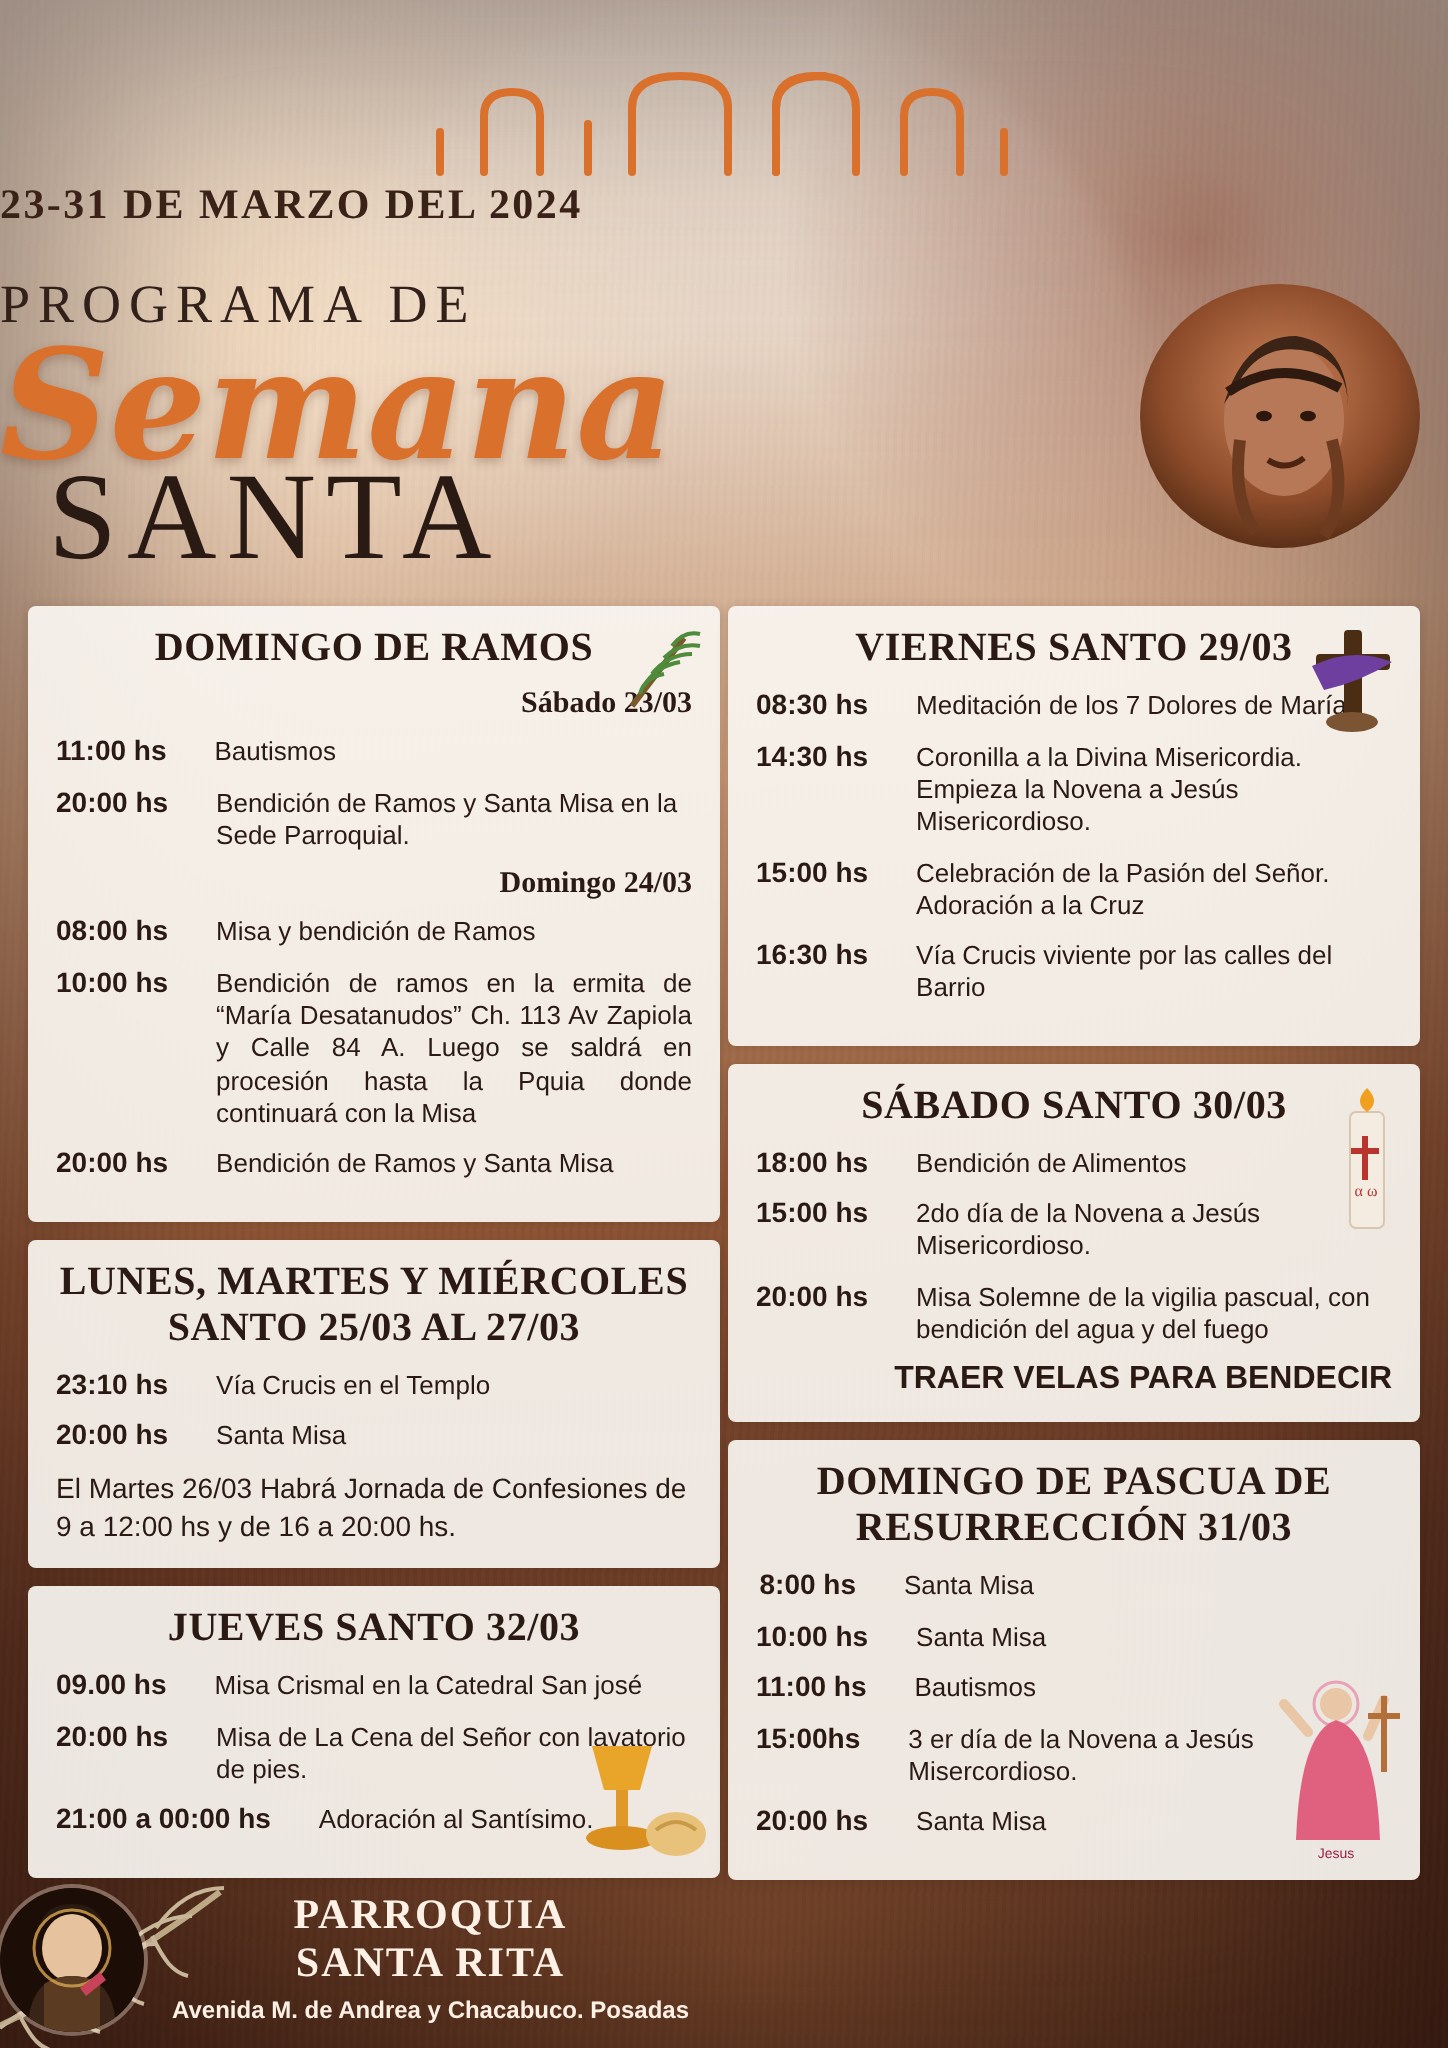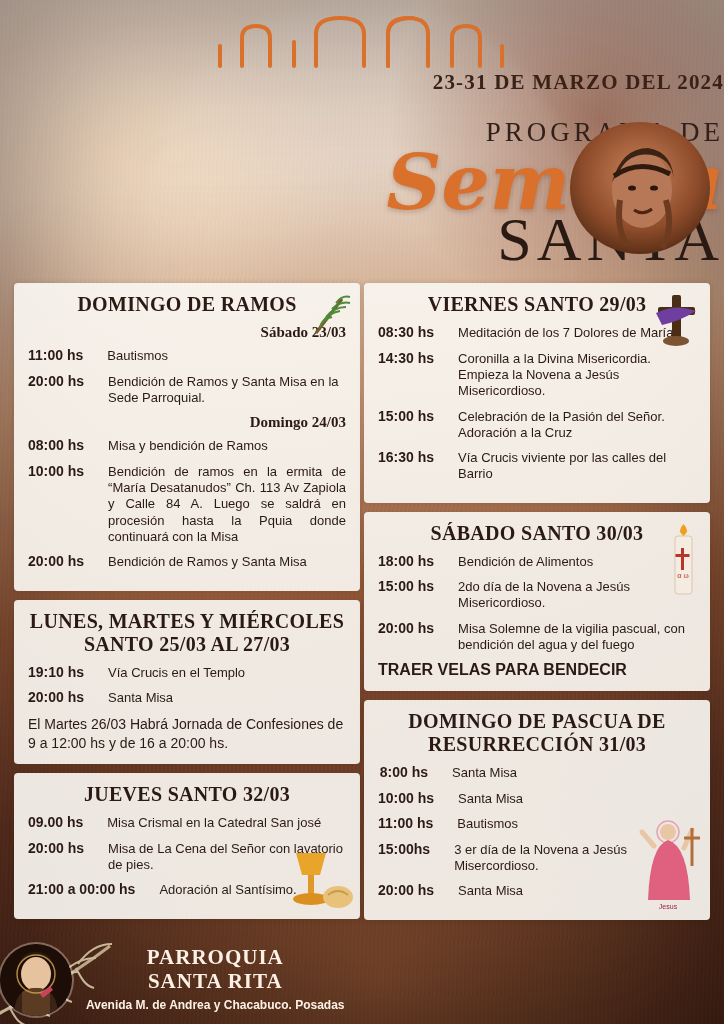--- a/index.html
+++ b/index.html
@@ -40,22 +40,23 @@
     box-shadow: inset 0 0 160px 30px rgba(40,18,10,0.45);
   }
   
   .palm-leaf {
     position: absolute; left: -10px; bottom: 0px; width: 180px; height: 140px;
     pointer-events: none; opacity: .95;
   }
   
   .header {
     position: relative;
-    text-align: right;
+    text-align: left;
     padding-top: 16px;
+    margin-top: 20px;
   }
   .arch-ornament { display:block; margin: 0 auto; }
   .date-line {
     margin-top: 2px;
     font-family: "Liberation Serif", serif;
     font-weight: bold;
     font-size: 21px;
     letter-spacing: 1.2px;
     color: #3a2218;
   }
@@ -144,21 +145,21 @@
   }
   .row .d { flex: 1 1 auto; }
   .row.justify .d { text-align: justify; }
   .note {
     font-size: 14px;
     color: #2b1a14;
     line-height: 1.35;
     margin-top: 4px;
   }
   .center-bold {
-    text-align: left;
+    text-align: right;
     font-weight: bold;
     font-size: 16px;
     color: #2b1a14;
     margin-top: 6px;
   }
   .row.wide .t { min-width: 86px; }
   .card .deco {
     position: absolute;
     pointer-events: none;
   }
@@ -290,21 +291,21 @@
           <div class="d">Bendición de ramos  en  la ermita de “María Desatanudos” Ch. 113 Av Zapiola y Calle 84 A.  Luego se saldrá en procesión hasta la Pquia donde continuará con la Misa</div>
         </div>
         <div class="row">
           <div class="t">20:00 hs</div>
           <div class="d">Bendición de Ramos y Santa Misa</div>
         </div>
       </div>
       <div class="card">
         <h2>LUNES, MARTES Y MIÉRCOLES SANTO 25/03 AL 27/03</h2>
         <div class="row">
-          <div class="t">19:10 hs</div>
+          <div class="t">23:10 hs</div>
           <div class="d">Vía Crucis en el Templo</div>
         </div>
         <div class="row">
           <div class="t">20:00 hs</div>
           <div class="d">Santa Misa</div>
         </div>
         <div class="note">El Martes 26/03 Habrá Jornada de Confesiones de 9 a 12:00 hs y de 16 a 20:00 hs.</div>
       </div>
       <div class="card">
         <svg class="deco deco-chalice" viewBox="0 0 78 70">

